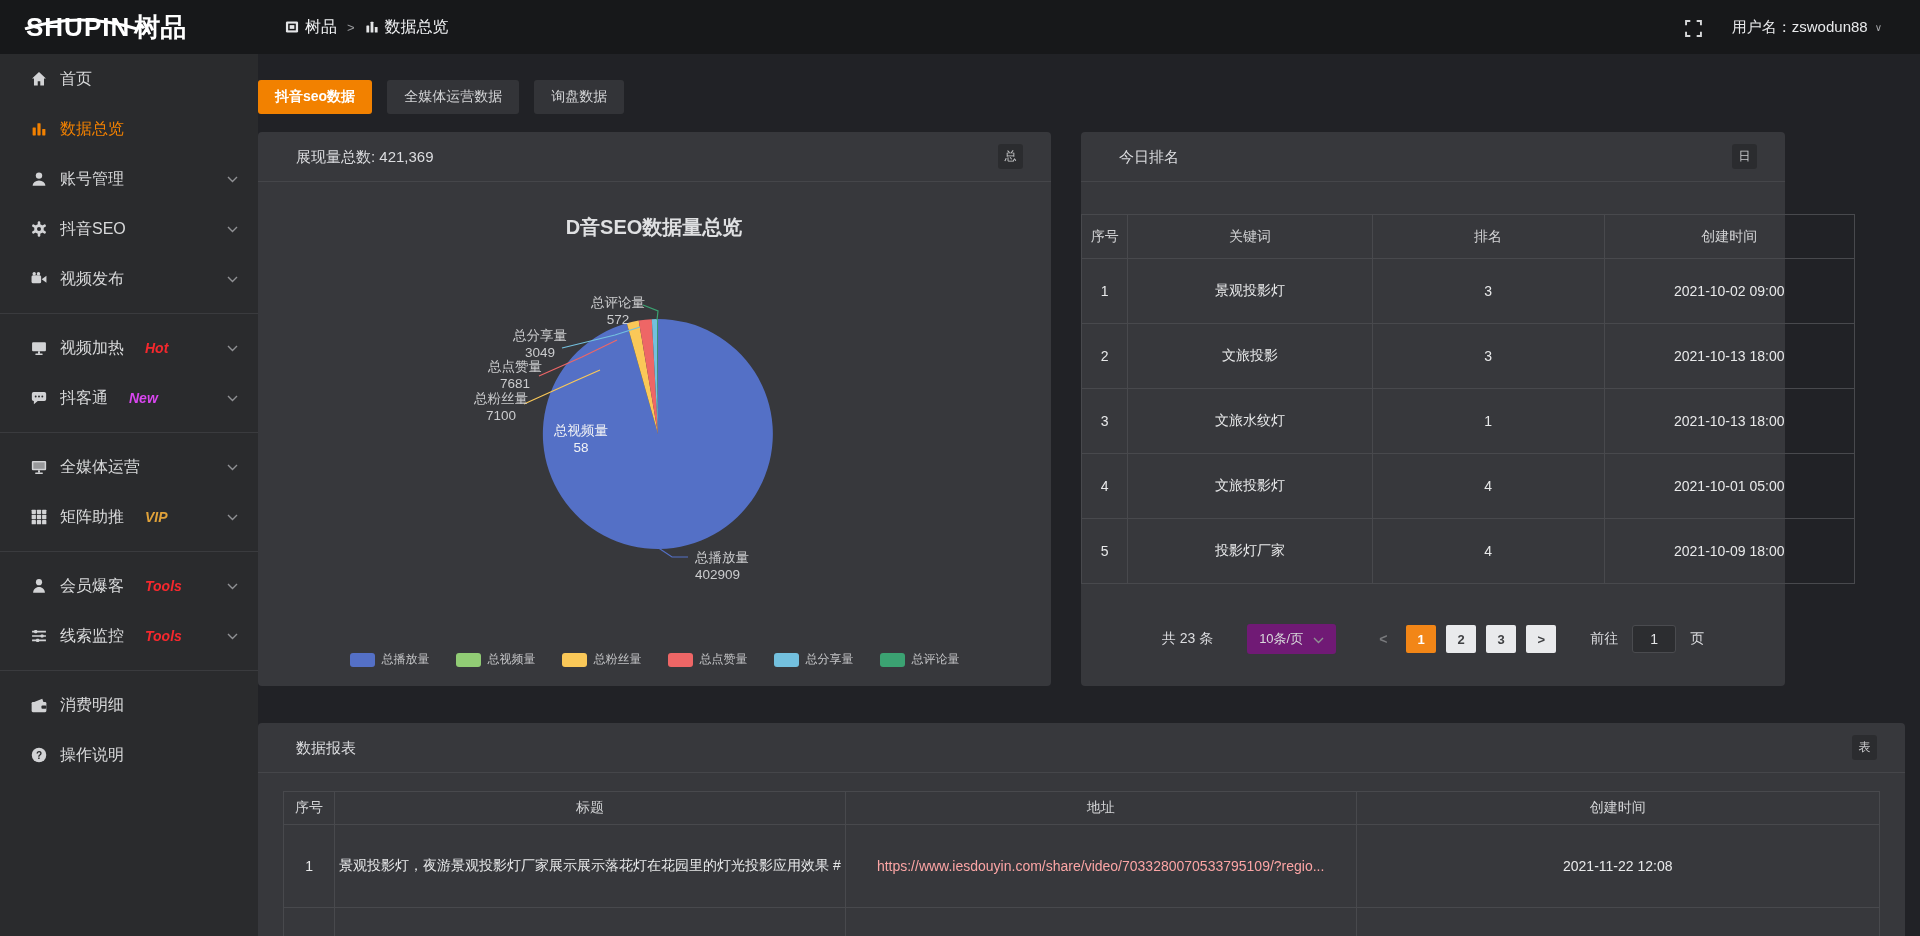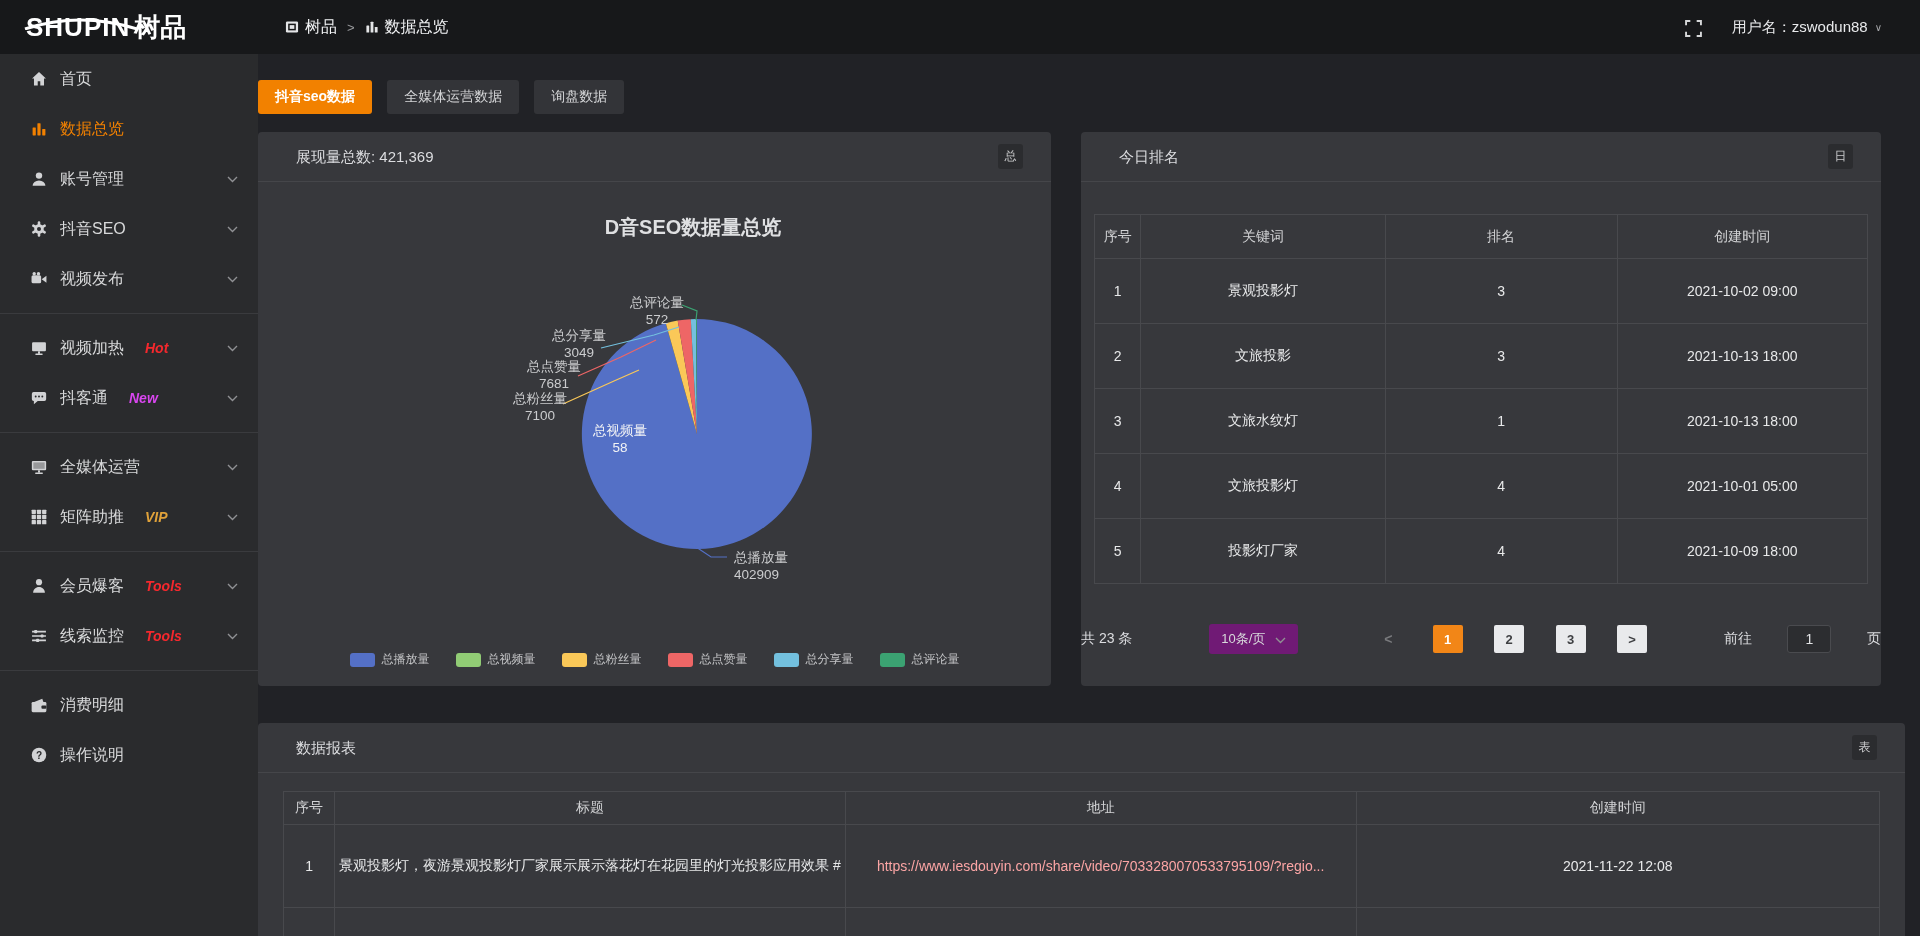--- a/index.html
+++ b/index.html
@@ -41,53 +41,53 @@
   .s-arrow{margin-left:auto;margin-right:20px;display:flex;}
   .side-divider{height:1px;background:#3a3b3e;margin:9px 0;}
   
   #tabs{position:absolute;left:258px;top:80px;display:flex;gap:15px;}
   .tab-btn{height:34px;padding:0 17px;border:none;border-radius:3px;background:#333438;
     color:#d4d5d7;font-size:14px;cursor:pointer;font-family:inherit;}
   .tab-btn.active{background:var(--accent);color:#fff;font-weight:bold;}
   
   .panel{position:absolute;background:var(--panel-bg);border-radius:4px;}
   #panel-overview{left:258px;top:132px;width:793px;height:554px;}
-  #panel-rank{left:1081px;top:132px;width:800px;height:554px;}
+  #panel-rank{left:1081px;top:132px;width:704px;height:554px;}
   #panel-report{left:258px;top:723px;width:1647px;height:300px;}
   .panel-head{height:50px;line-height:50px;padding-left:38px;color:#dcdde0;font-size:15px;
     border-bottom:1px solid #45464a;position:relative;}
   .corner-badge{position:absolute;right:28px;top:12px;width:25px;height:25px;background:#2b2c2f;
     border-radius:3px;color:#c9cacc;font-size:12px;text-align:center;line-height:25px;}
   
   table{border-collapse:collapse;table-layout:fixed;}
   th,td{border:1px solid var(--line);text-align:center;color:var(--txt);font-size:14px;font-weight:normal;
     overflow:hidden;white-space:nowrap;}
   th{color:#d2d3d5;}
   #rank-table{width:774px;margin:32px auto 0;}
   #rank-table th{height:44px;}
   #rank-table td{height:65px;}
   #report-table{width:1597px;margin:18px auto 0;}
   #report-table th{height:33px;}
   #report-table td{height:83px;}
   #report-table td.cell-title{text-align:left;padding:0 4px;}
   #report-table a{color:#fca5a5;text-decoration:none;}
   
-  #pager{display:flex;align-items:center;justify-content:space-between;margin-top:40px;gap:10px;
+  #pager{display:flex;align-items:center;justify-content:center;margin-top:40px;gap:10px;
     color:#dcdde0;font-size:14px;}
   #page-size-select{background:#701a75;border-radius:3px;height:30px;display:flex;align-items:center;
     padding:0 12px;gap:10px;color:#d8d9db;font-size:13px;cursor:pointer;}
   .pg-prev{color:#797a7d;width:26px;text-align:center;font-weight:bold;cursor:pointer;}
   .pg-btn{min-width:30px;height:28px;border:none;border-radius:2px;background:#e9eaec;color:#3f4043;
     font-size:13px;font-weight:bold;cursor:pointer;font-family:inherit;}
   .pg-btn.active{background:#f28617;color:#fff;}
   #goto-input{width:44px;height:28px;background:#2c2d30;border:1px solid #4a4b4f;border-radius:3px;
     color:#e2e3e5;text-align:center;font-size:14px;margin:0 4px;font-family:inherit;}
   .pg-gap{width:14px;}
   
-  #pie-wrap{position:absolute;left:0;top:50px;width:793px;height:504px;padding-left:39px;}
+  #pie-wrap{position:absolute;left:0;top:50px;width:793px;height:504px;}
   #legend{position:absolute;left:0;bottom:18px;width:100%;display:flex;justify-content:center;
     align-items:center;gap:26px;}
   .lg-item{display:flex;align-items:center;gap:7px;cursor:pointer;}
   .lg-swatch{width:25px;height:14px;border-radius:3px;}
   .lg-label{color:#c4c5c7;font-size:12px;}
 </style>
 </head>
 <body>
 
 <div id="top-header">

